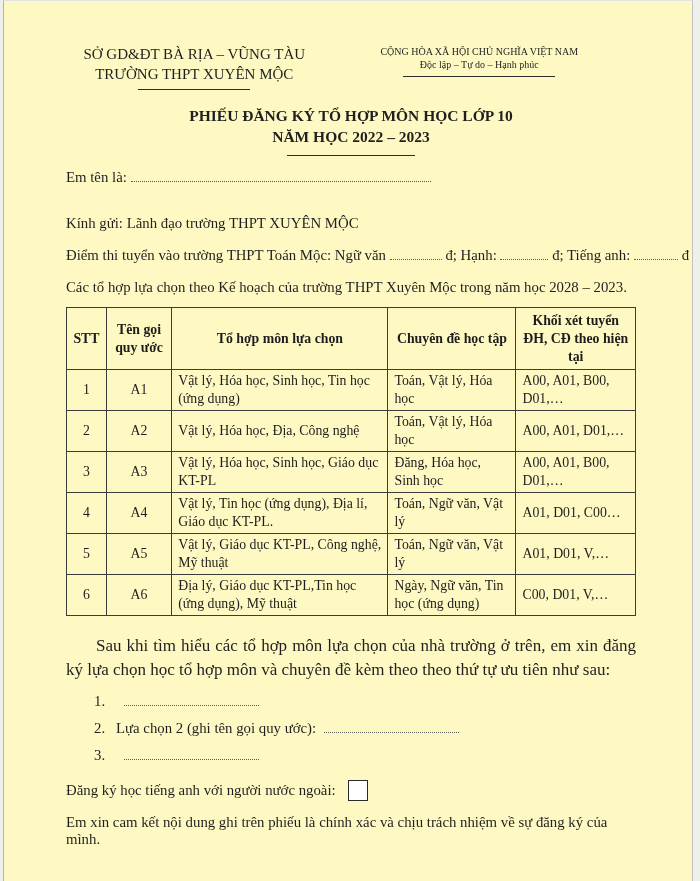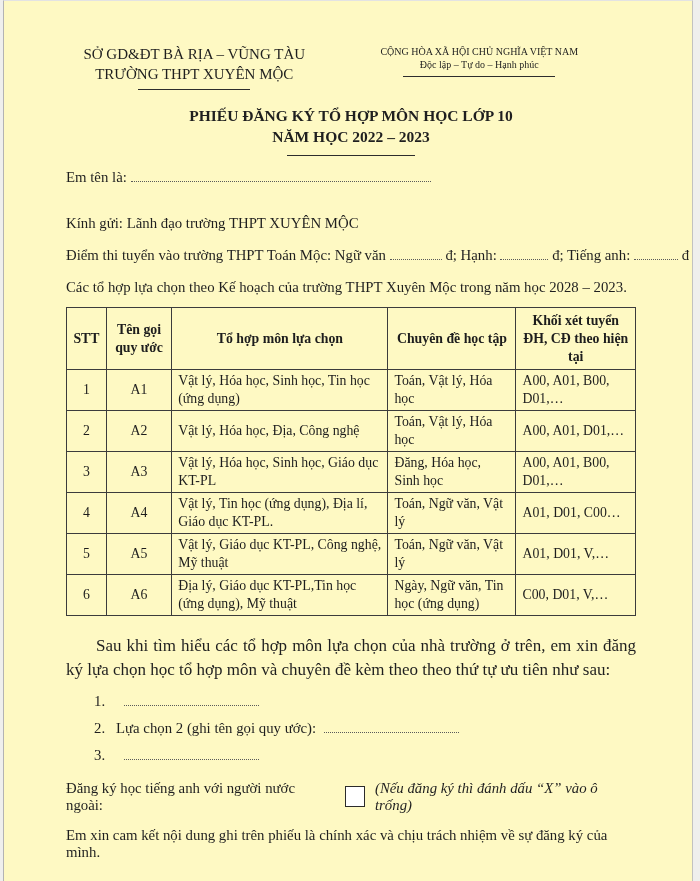--- a/index.html
+++ b/index.html
@@ -225,19 +225,18 @@
       </div>
       <div class="choice">
         <span class="num">3.</span>
         <span class="dots dots-choice"></span>
       </div>
     </div>
 
     <div class="english-line">
       <span>Đăng ký học tiếng anh với người nước ngoài:</span>
       <span class="checkbox"></span>
-      <span class="italic"><span>(Nếu đăng ký thì đánh dấu “</span><span class="bold">X</span><span>” vào ô trống)</span></span>
     </div>
 
     <div class="commit">Em xin cam kết nội dung ghi trên phiếu là chính xác và chịu trách nhiệm về sự đăng ký của mình.</div>
 
   </div>
 </div>
 
 </body></html>

